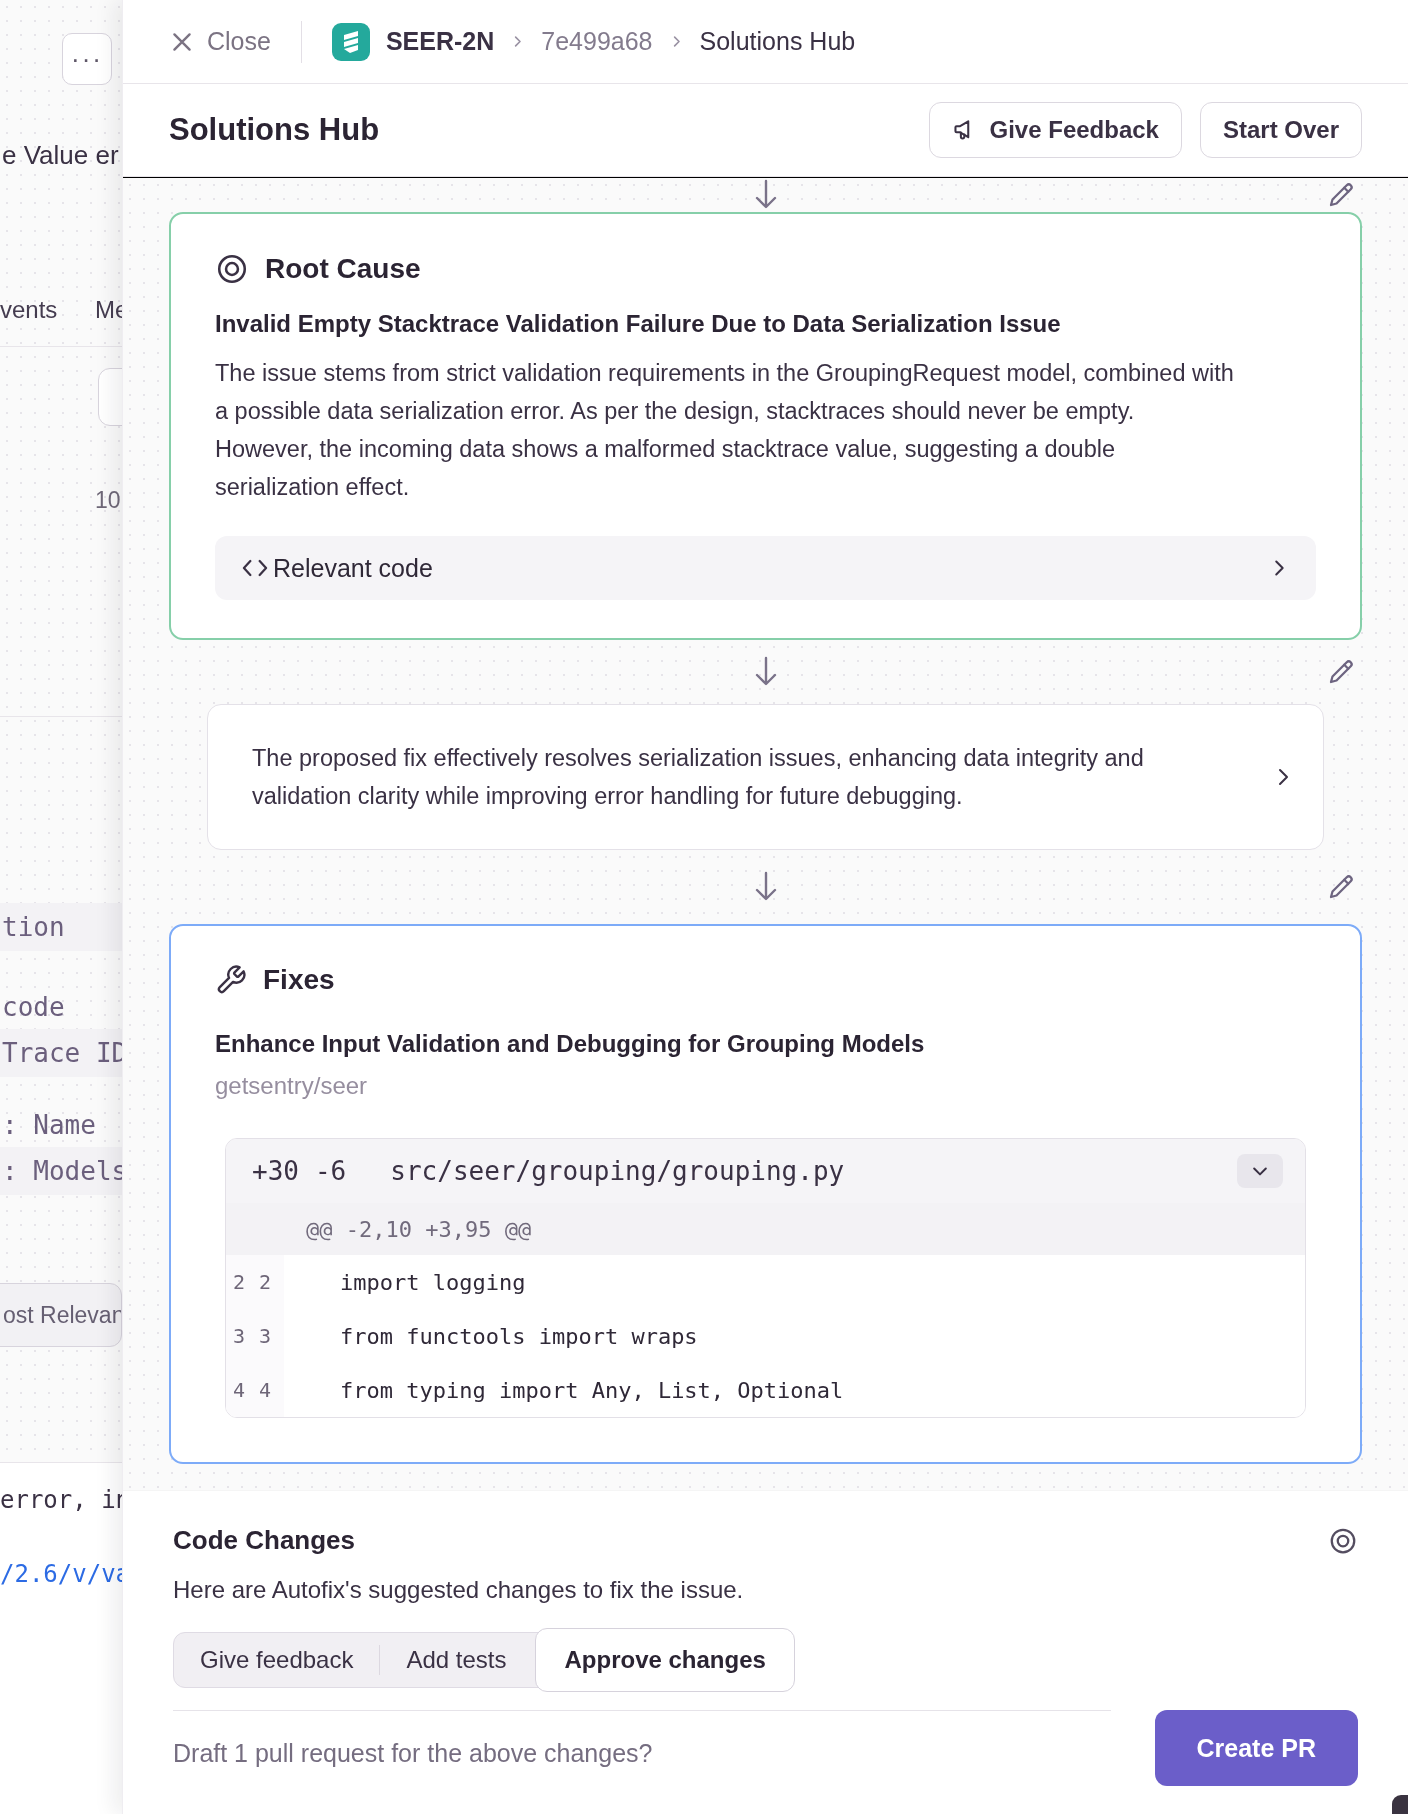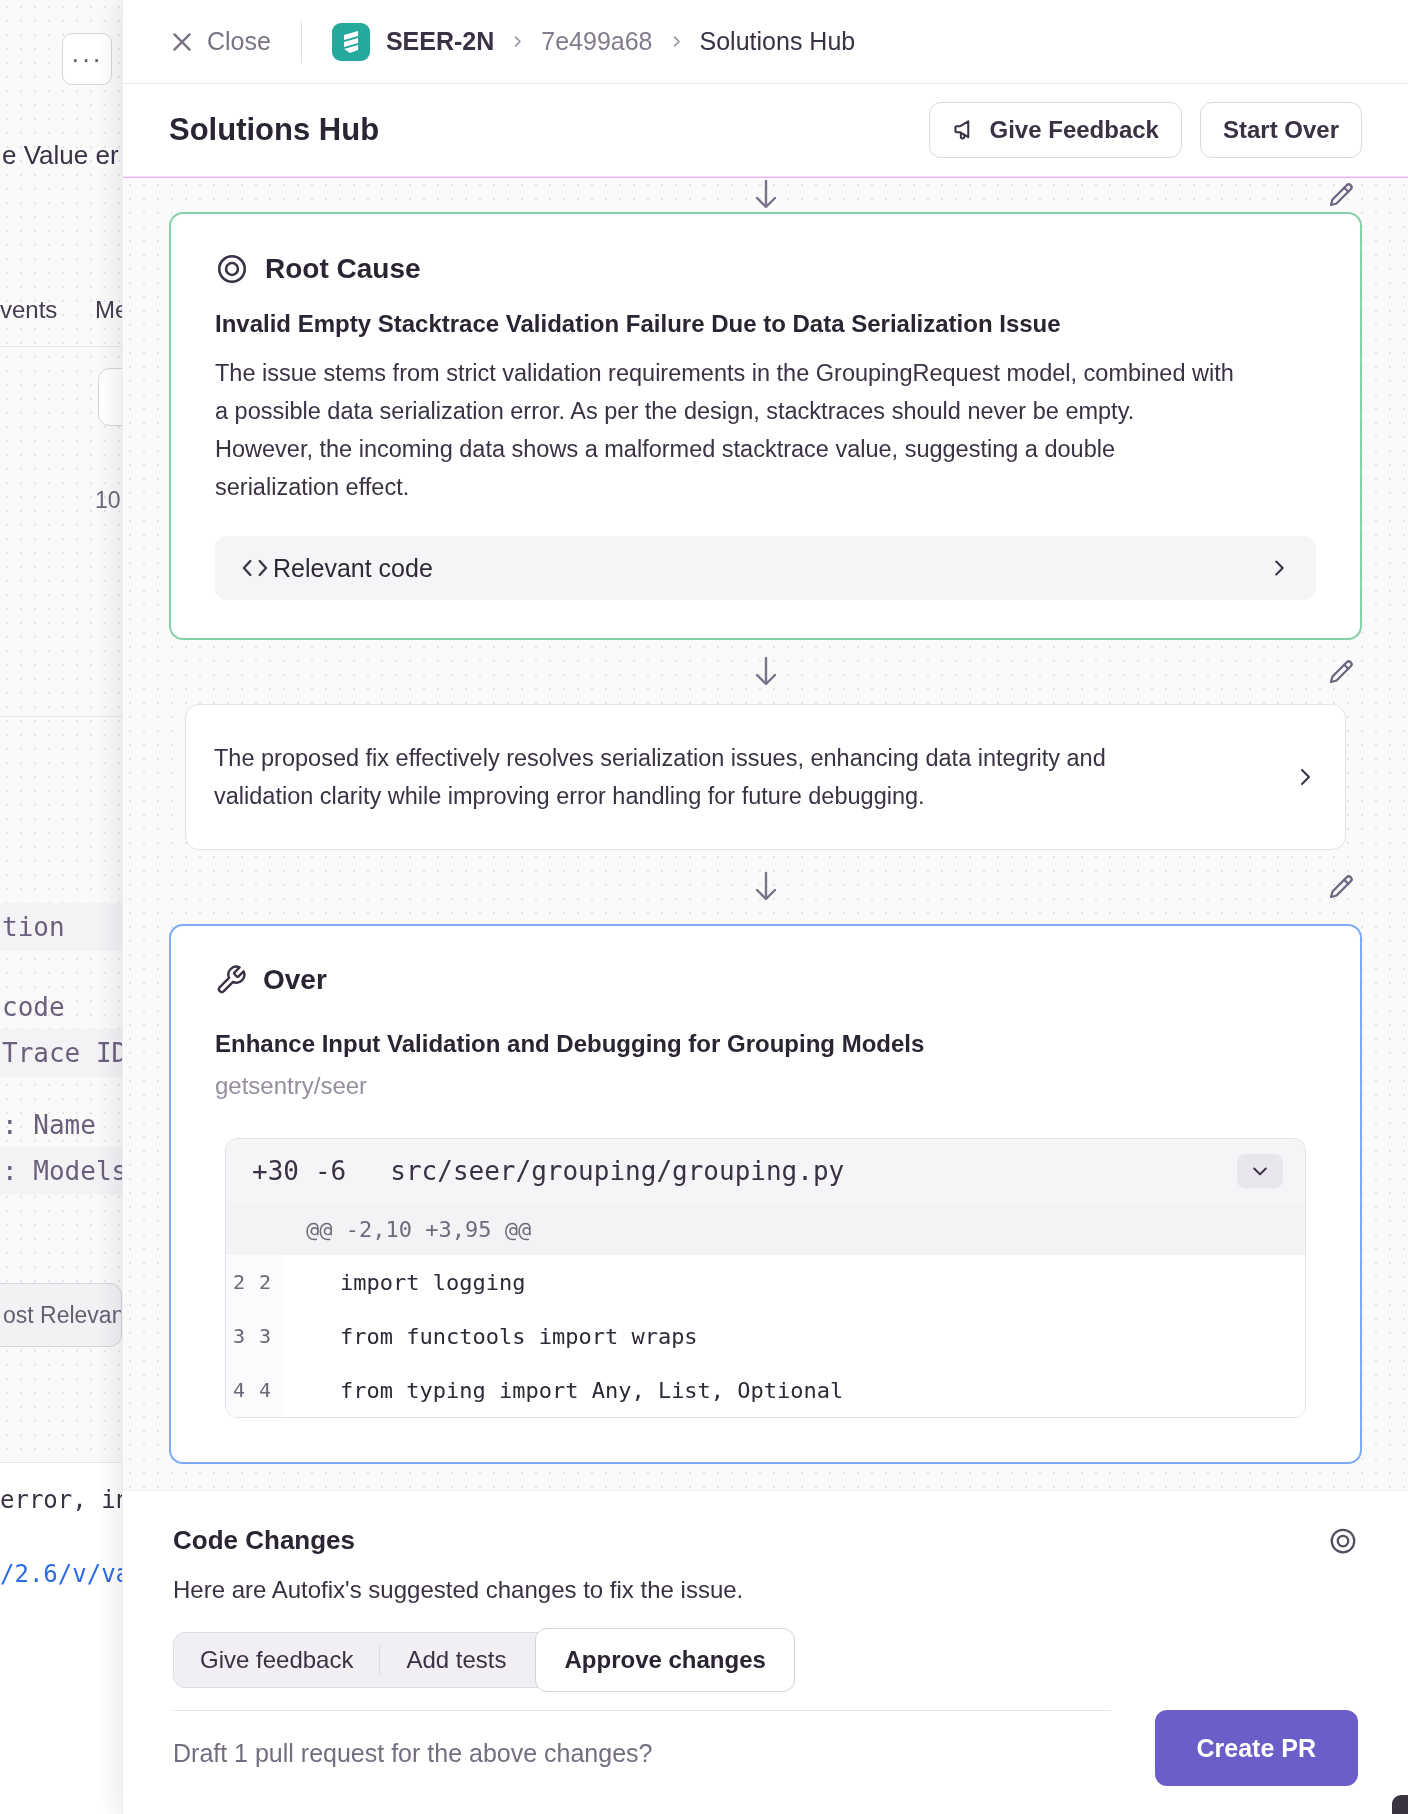--- a/index.html
+++ b/index.html
@@ -19,21 +19,21 @@
   .u-count { left:95px; top:487px; font-size:23px; color:#6f6878; }
   .u-div2 { left:0; top:716px; width:122px; height:1px; background:#e8e5ea; }
   .u-row { left:0; width:122px; height:48px; font-family:"DejaVu Sans Mono", monospace; font-size:26px; color:#6b5f7d; display:flex; align-items:center; padding-left:2px; white-space:nowrap; }
   .u-row.shade { background:#f3f2f5; }
   .u-tabbox { left:-14px; top:1283px; width:136px; height:64px; border:1px solid #d8d4dd; border-radius:12px; background:#f2f1f4; display:flex; align-items:center; padding-left:16px; font-size:23px; color:#665f72; white-space:nowrap; overflow:hidden; }
   .u-white { left:0; top:1462px; width:122px; height:352px; background:#fff; border-top:1px solid #e8e5ea; }
   .u-err { left:0; top:1486px; font-family:"DejaVu Sans Mono", monospace; font-size:24px; color:#3a3144; white-space:nowrap; }
   .u-link { left:0; top:1560px; font-family:"DejaVu Sans Mono", monospace; font-size:24px; color:#2c6be4; white-space:nowrap; }
 
   
-  .panel { position:absolute; left:122px; top:0; width:1286px; height:1814px; background:#f0abfc; border-left:1px solid #efedf1; box-shadow:-8px 0 20px rgba(31,24,41,.08); }
+  .panel { position:absolute; left:122px; top:0; width:1286px; height:1814px; background:#000000; border-left:1px solid #efedf1; box-shadow:-8px 0 20px rgba(31,24,41,.08); }
 
   .topbar { height:84px; display:flex; align-items:center; padding:0 46px; border-bottom:1px solid #e8e5ea; background:#fff; }
   .close-btn { display:flex; align-items:center; gap:12px; color:#7b7383; font-size:25px; cursor:pointer; }
   .topbar-vdiv { width:1px; height:42px; background:#e3dfe6; margin:0 30px; }
   .seer-logo { width:38px; height:38px; border-radius:9px; background:#24a99c; display:flex; align-items:center; justify-content:center; margin-right:16px; }
   .crumb { font-size:25px; }
   .crumb.project { font-weight:600; color:#3a3144; }
   .crumb.mid { color:#837b8d; }
   .crumb.page { color:#3a3144; }
   .crumb-sep { margin:0 16px; display:flex; align-items:center; }
@@ -54,21 +54,21 @@
   .card { background:#fff; border-radius:14px; }
   .rootcause { border:2px solid #86cfa9; padding:38px 44px; }
   .card-head { display:flex; align-items:center; gap:16px; margin-bottom:24px; }
   .card-head .ttl { font-size:28px; font-weight:700; color:#2b2433; }
   .card-title { font-size:24px; font-weight:700; color:#2b2433; margin-bottom:16px; }
   .card-body { font-size:23.5px; line-height:38px; color:#3a3144; max-width:1020px; margin-bottom:30px; }
   .relevant-row { background:#f5f4f7; border-radius:12px; height:64px; display:flex; align-items:center; padding:0 26px; cursor:pointer; }
   .relevant-row .lbl { font-size:25px; font-weight:500; color:#2f2837; margin-left:4px; }
   .relevant-row .chev { margin-left:auto; }
 
-  .summary { margin:0 16px; border:1px solid #e4e1e8; padding:34px 96px 34px 28px; position:relative; }
+  .summary { margin:0 38px; border:1px solid #e4e1e8; padding:34px 96px 34px 44px; position:relative; }
   .summary .txt { font-size:23.5px; line-height:38px; color:#3a3144; max-width:900px; }
   .summary .chev { position:absolute; right:28px; top:50%; transform:translateY(-50%); }
 
   .fixes { border:2px solid #7dabf8; padding:38px 44px 44px; }
   .fix-title { font-size:24px; font-weight:700; color:#2b2433; margin-bottom:14px; }
   .fix-repo { font-size:24px; color:#968e9f; margin-bottom:38px; }
 
   .diff { border:1px solid #e3e0e7; border-radius:12px; overflow:hidden; margin:0 10px; font-family:"DejaVu Sans Mono", monospace; }
   .diff-header { height:64px; background:#f5f4f7; display:flex; align-items:center; padding:0 22px 0 26px; font-size:26px; color:#3a3144; }
   .diff-stats { display:flex; gap:16px; }
@@ -256,21 +256,21 @@
       </span>
     </div>
 
     <div class="card fixes">
       <div class="card-head" style="margin-bottom:34px">
         <span>
           <svg width="32" height="32" viewBox="0 0 24 24" fill="none" stroke="#3a3144" stroke-width="1.8" stroke-linecap="round" stroke-linejoin="round">
               <path d="M14.7 6.3a1 1 0 0 0 0 1.4l1.6 1.6a1 1 0 0 0 1.4 0l3.77-3.77a6 6 0 0 1-7.94 7.94l-6.91 6.91a2.12 2.12 0 0 1-3-3l6.91-6.91a6 6 0 0 1 7.94-7.94l-3.76 3.76z"></path>
             </svg>
         </span>
-        <span class="ttl">Over</span>
+        <span class="ttl">Fixes</span>
       </div>
       <div class="fix-title">Enhance Input Validation and Debugging for Grouping Models</div>
       <div class="fix-repo">getsentry/seer</div>
 
       <div class="diff">
         <div class="diff-header">
           <span class="diff-stats">
             <span>+30</span>
             <span>-6</span>
           </span>

